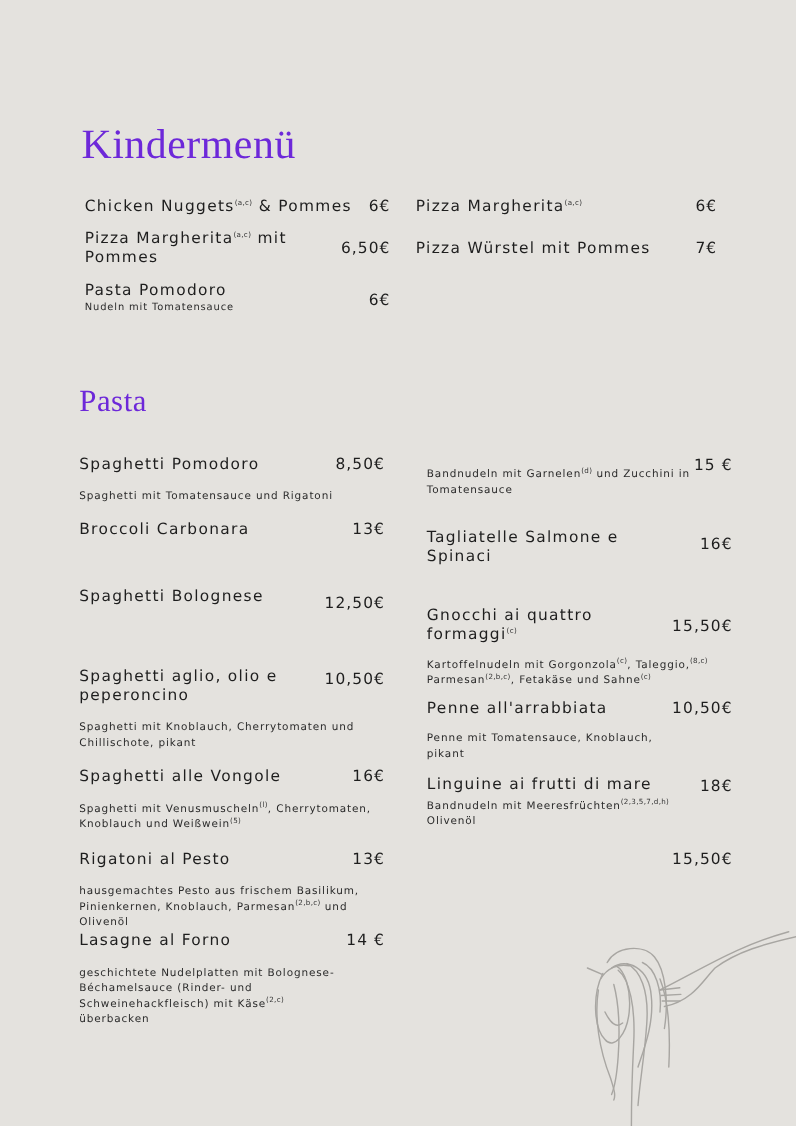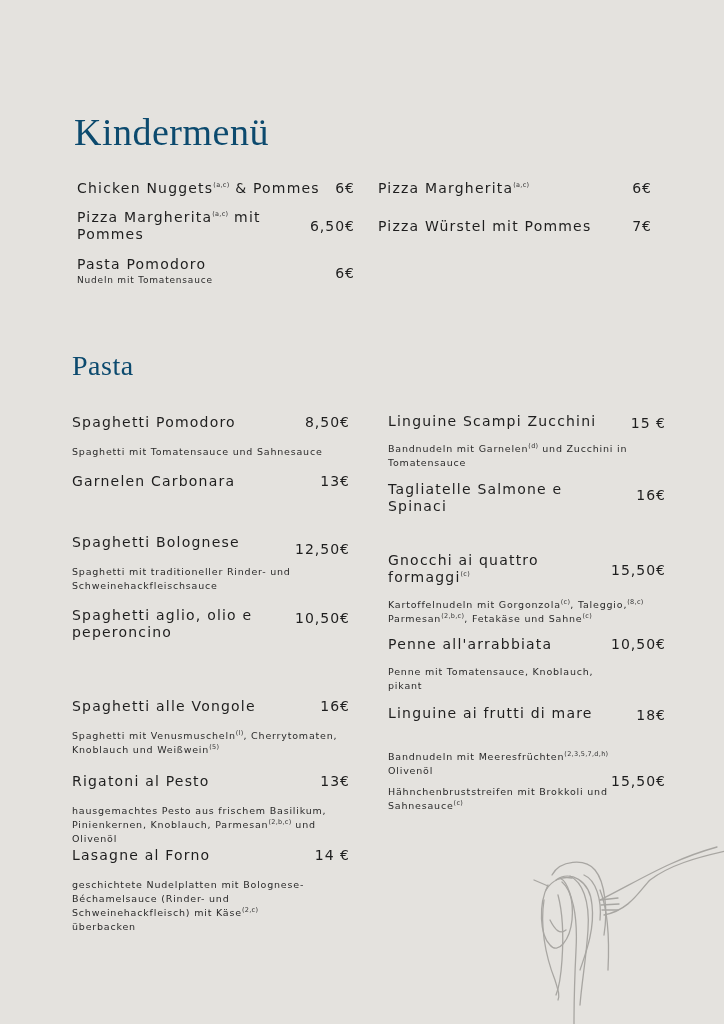--- a/index.html
+++ b/index.html
@@ -8,21 +8,21 @@
       background: #e4e2de;
       position: relative;
       overflow: hidden;
       color: #1c1c1c;
       font-family: "DejaVu Sans", sans-serif;
     }
     .section-title {
       position: absolute;
       font-family: "Liberation Serif", serif;
       font-weight: normal;
-      color: #0c4a6e;
+      color: #6d28d9;
       margin: 0;
       letter-spacing: 0.5px;
     }
     .kids-title { left: 74px; top: 110px; font-size: 38px; }
     .pasta-title { left: 72px; top: 350px; font-size: 28px; }
 
     .item { position: absolute; }
     .name {
       font-size: 14px;
       letter-spacing: 1.2px;
@@ -86,37 +86,37 @@
 <div class="item" style="left:378px; top:218px; width:276px;">
   <span class="name">Pizza Würstel mit Pommes</span>
   <span class="price" style="right:2px; top:0;">7€</span>
 </div>
 
 <h1 class="section-title pasta-title">Pasta</h1>
 
 <div class="item" style="left:72px; top:414px; width:278px;">
   <span class="name">Spaghetti Pomodoro</span>
   <span class="price" style="right:0; top:0;">8,50€</span>
-  <span class="desc" style="margin-top:14px;">Spaghetti mit Tomatensauce und Sahnesauce</span>
+  <span class="desc" style="margin-top:14px;">Spaghetti mit Tomatensauce und Rigatoni</span>
 </div>
 
 <div class="item" style="left:72px; top:473px; width:278px;">
-  <span class="name">Garnelen Carbonara</span>
+  <span class="name">Broccoli Carbonara</span>
   <span class="price" style="right:0; top:0;">13€</span>
 </div>
 
 <div class="item" style="left:72px; top:534px; width:278px;">
   <span class="name">Spaghetti Bolognese</span>
   <span class="price" style="right:0; top:7px;">12,50€</span>
-  <span class="desc" style="margin-top:14px; width:230px;">Spaghetti mit traditioneller Rinder- und Schweinehackfleischsauce</span>
 </div>
 
 <div class="item" style="left:72px; top:607px; width:278px;">
   <span class="name" style="width:200px;">Spaghetti aglio, olio e peperoncino</span>
   <span class="price" style="right:0; top:3px;">10,50€</span>
+  <span class="desc" style="margin-top:14px; width:270px;">Spaghetti mit Knoblauch, Cherrytomaten und Chillischote, pikant</span>
 </div>
 
 <div class="item" style="left:72px; top:698px; width:278px;">
   <span class="name">Spaghetti alle Vongole</span>
   <span class="price" style="right:0; top:0;">16€</span>
   <span class="desc" style="margin-top:14px; width:275px;"><span>Spaghetti mit Venusmuscheln</span><sup class="allergen">(l)</sup><span>, Cherrytomaten, Knoblauch und Weißwein</span><sup class="allergen">(5)</sup></span>
 </div>
 
 <div class="item" style="left:72px; top:773px; width:278px;">
   <span class="name">Rigatoni al Pesto</span>
@@ -124,21 +124,20 @@
   <span class="desc" style="margin-top:14px; width:275px;"><span>hausgemachtes Pesto aus frischem Basilikum, Pinienkernen, Knoblauch, Parmesan</span><sup class="allergen">(2,b,c)</sup><span> und Olivenöl</span></span>
 </div>
 
 <div class="item" style="left:72px; top:847px; width:278px;">
   <span class="name">Lasagne al Forno</span>
   <span class="price" style="right:0; top:0;">14 €</span>
   <span class="desc" style="margin-top:14px; width:250px;"><span>geschichtete Nudelplatten mit Bolognese-Béchamelsauce (Rinder- und Schweinehackfleisch) mit Käse</span><sup class="allergen">(2,c)</sup><span> überbacken</span></span>
 </div>
 
 <div class="item" style="left:388px; top:413px; width:278px;">
-  <span class="name">Linguine Scampi Zucchini</span>
   <span class="price" style="right:0; top:2px;">15 €</span>
   <span class="desc" style="margin-top:12px; width:245px;"><span>Bandnudeln mit Garnelen</span><sup class="allergen">(d)</sup><span> und Zucchini in Tomatensauce</span></span>
 </div>
 
 <div class="item" style="left:388px; top:481px; width:278px;">
   <span class="name" style="width:190px;">Tagliatelle Salmone e Spinaci</span>
   <span class="price" style="right:0; top:6px;">16€</span>
 </div>
 
 <div class="item" style="left:388px; top:552px; width:278px;">
@@ -149,26 +148,25 @@
 
 <div class="item" style="left:388px; top:636px; width:278px;">
   <span class="name">Penne all'arrabbiata</span>
   <span class="price" style="right:0; top:0;">10,50€</span>
   <span class="desc" style="margin-top:12px; width:230px;">Penne mit Tomatensauce, Knoblauch, pikant</span>
 </div>
 
 <div class="item" style="left:388px; top:705px; width:278px;">
   <span class="name">Linguine ai frutti di mare</span>
   <span class="price" style="right:0; top:2px;">18€</span>
-  <span class="desc" style="margin-top:28px; width:260px;"><span>Bandnudeln mit Meeresfrüchten</span><sup class="allergen">(2,3,5,7,d,h)</sup><br><span> Olivenöl</span></span>
+  <span class="desc" style="margin-top:4px; width:260px;"><span>Bandnudeln mit Meeresfrüchten</span><sup class="allergen">(2,3,5,7,d,h)</sup><br><span> Olivenöl</span></span>
 </div>
 
 <div class="item" style="left:388px; top:773px; width:278px;">
   <span class="price" style="right:0; top:0;">15,50€</span>
-  <span class="desc" style="margin-top:12px; width:240px;"><span>Hähnchenbruststreifen mit Brokkoli und Sahnesauce</span><sup class="allergen">(c)</sup></span>
 </div>
 
 <svg class="illustration" viewBox="0 0 224 204" fill="none" stroke="#a8a6a2" stroke-width="1.3" stroke-linecap="round">
 
   <path d="M100 80 C140 60 170 40 217 27"></path>
   <path d="M104 95 C130 90 140 70 150 60 C170 45 195 38 226 31"></path>
 
   <path d="M100 80 L118 78"></path>
     <path d="M101 85 L119 84"></path>
     <path d="M102 90 L118 90"></path>

